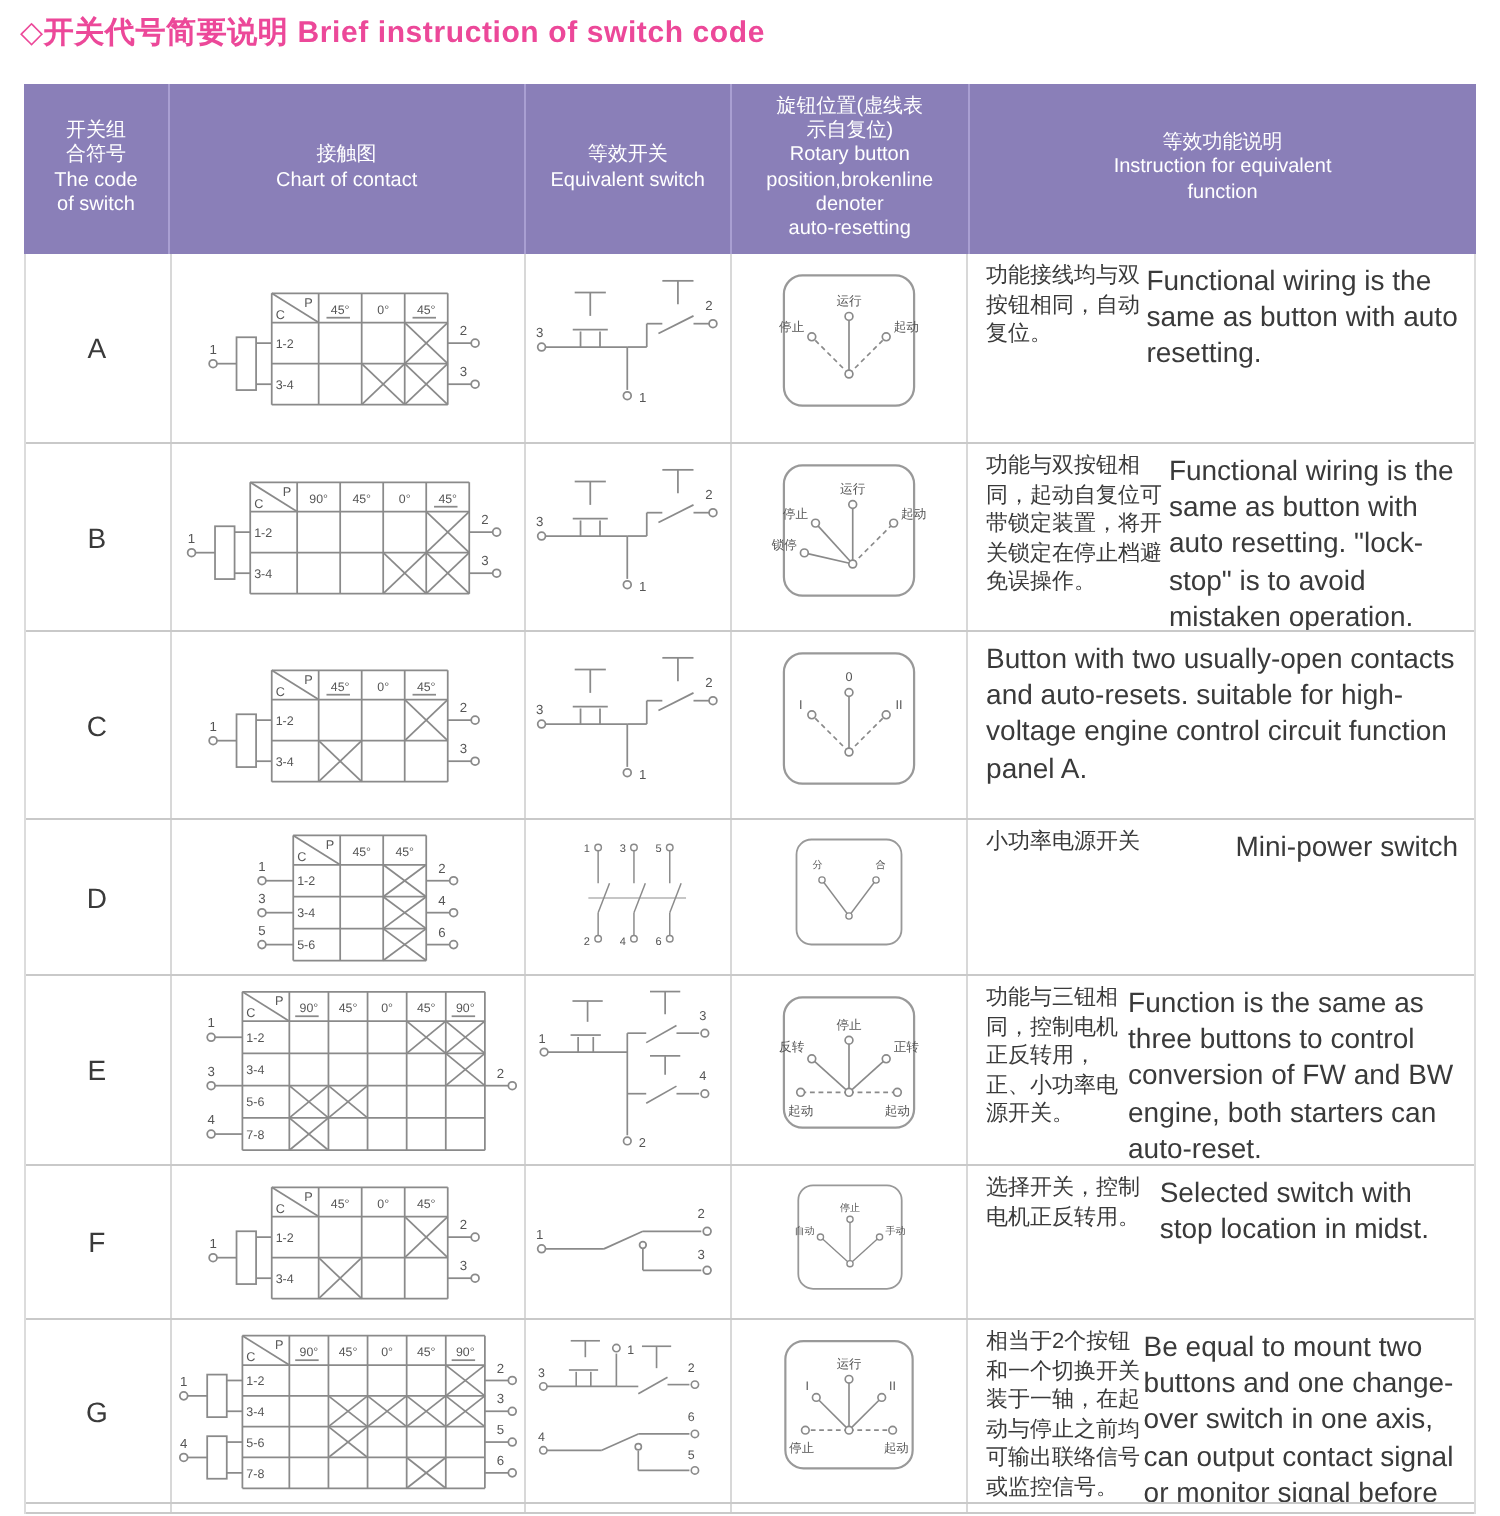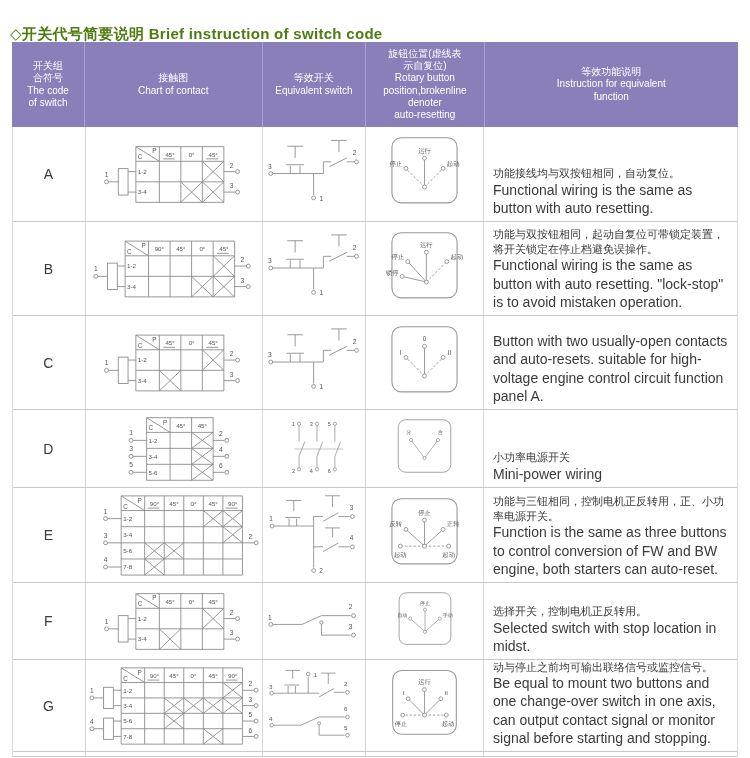--- a/index.html
+++ b/index.html
@@ -1,32 +1,32 @@
 <!DOCTYPE html>
 <html><head>
 <meta charset="utf-8">
 <style>
   *{margin:0;padding:0;box-sizing:border-box}
   html,body{background:#fff}
   body{width:750px;height:758px;position:relative;overflow:hidden;
        font-family:"Liberation Sans","DejaVu Sans",sans-serif;color:#222}
-  .title{position:absolute;left:10px;top:25px;font-size:15px;font-weight:bold;color:#4d7c0f;letter-spacing:.3px}
+  .title{position:absolute;left:10px;top:7px;font-size:15px;font-weight:bold;color:#ec4899;letter-spacing:.3px}
   .table{position:absolute;left:12px;top:42px;width:726px}
   .hdr{display:flex;background:#8a7fb8;height:85px}
   .hdr .cell{display:flex;align-items:center;justify-content:center;text-align:center;
              color:#fff;font-size:10px;line-height:1.22;white-space:pre-line;
              border-right:1px solid #a99fd2;padding:2px}
   .hdr .cell:last-child{border-right:none}
   .tbody{border-left:1px solid #dcdcdc;border-right:1px solid #dcdcdc}
   .row{display:flex;border-bottom:1px solid #c9c9c9}
   .bcell{display:flex;align-items:center;justify-content:center;border-right:1px solid #d8d8d8;overflow:hidden}
   .bcell:last-child{border-right:none}
   .c1{width:74px}.c2{width:180px}.c3{width:105px}.c4{width:120px}.c5{width:257px}
   .code{font-size:14px;color:#3a3a3a;letter-spacing:1px}
-  .instr{flex-direction:column;align-items:flex-start;justify-content:flex-end;padding:4px 8px 4px 9px}
+  .instr{flex-direction:row;align-items:flex-start;justify-content:space-between;padding:4px 8px 4px 9px}
   .instr .zh{font-size:11px;color:#3a3a3a;line-height:1.32}
   .instr .en{font-size:14px;color:#3a3a3a;line-height:1.3}
   svg{display:block}
   svg text{font-family:"Liberation Sans","DejaVu Sans",sans-serif}
 </style>
 </head>
 <body>
 
 <div class="title">◇开关代号简要说明 Brief instruction of switch code</div>
 
@@ -401,21 +401,21 @@
             <circle cx="32" cy="32" r="2.1" fill="#fff" stroke="#8a8a8a" stroke-width="0.9"></circle>
             <text x="29" y="24" font-size="6.8" fill="#555" text-anchor="middle">分</text>
             <line x1="50" y1="56" x2="68" y2="32" stroke="#8a8a8a" stroke-width="0.9"></line>
             <circle cx="68" cy="32" r="2.1" fill="#fff" stroke="#8a8a8a" stroke-width="0.9"></circle>
             <text x="71" y="24" font-size="6.8" fill="#555" text-anchor="middle">合</text>
             <circle cx="50" cy="56" r="2.1" fill="#fff" stroke="#8a8a8a" stroke-width="0.9"></circle>
           </svg>
         </div>
     <div class="bcell c5 instr">
       <div class="zh">小功率电源开关</div>
-      <div class="en">Mini-power wiring</div>
+      <div class="en">Mini-power switch</div>
     </div>
   </div>
       <div class="row" style="height: 95px;">
     <div class="bcell c1">
           <span class="code">E</span>
         </div>
     <div class="bcell c2">
           <svg class="svg-contact" viewBox="0 0 180 87" width="180" height="87">
             <line x1="36" y1="3" x2="160" y2="3" stroke="#8a8a8a" stroke-width="0.9"></line>
             <line x1="36" y1="18" x2="160" y2="18" stroke="#8a8a8a" stroke-width="0.9"></line>

